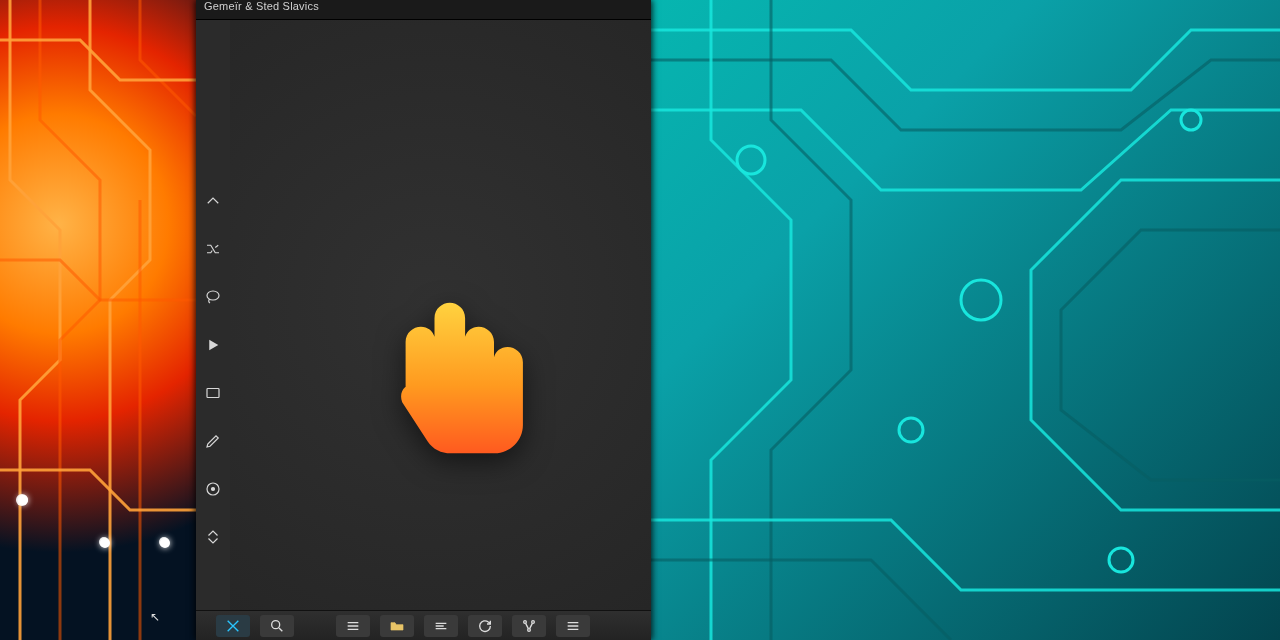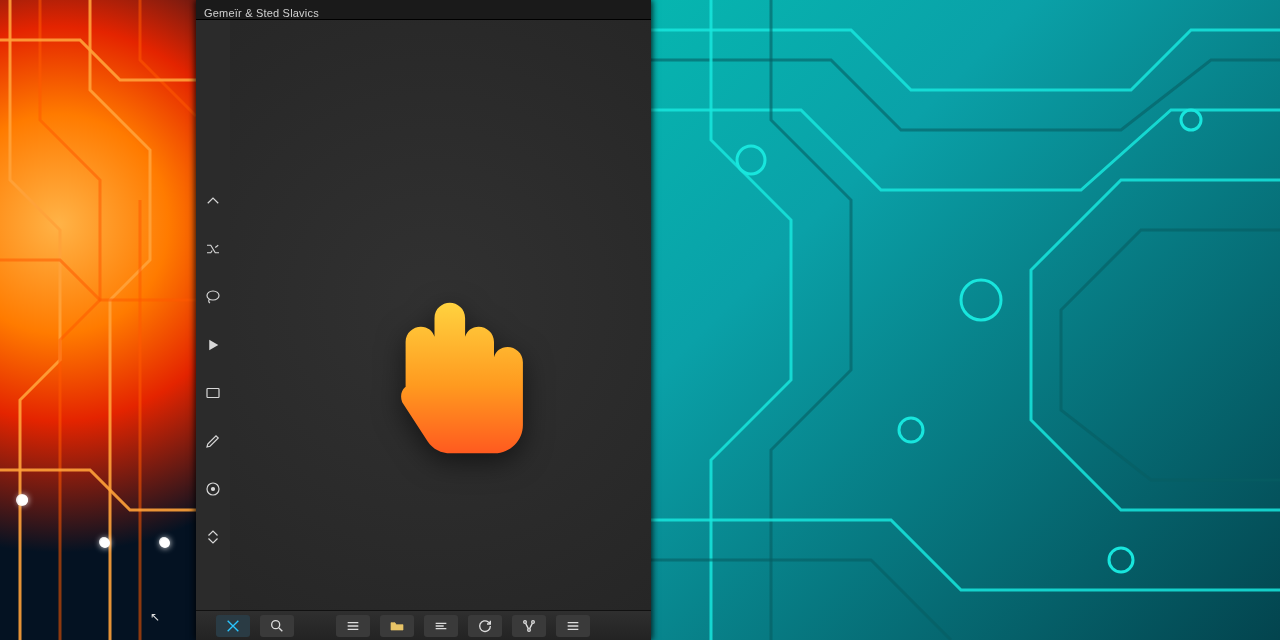--- a/index.html
+++ b/index.html
@@ -24,21 +24,21 @@
   .wall-right .trace.dk { stroke:#065e63; opacity:.6; }
   .wall-right .pad { fill:none; stroke:#18e6dd; stroke-width:3; }
 
   
   .app {
     position:absolute; left:196px; top:0; width:455px; height:640px;
     background:#2b2b2b;
     box-shadow:-2px 0 6px rgba(0,0,0,.6), 2px 0 6px rgba(0,0,0,.6);
   }
   .titlebar {
-    height:20px; background:#1a1a1a; display:flex; align-items:flex-end;
+    height:20px; background:#1a1a1a; display:flex; align-items:flex-start;
     padding:0 8px; color:#d0d0d0; font-size:11px; letter-spacing:.2px;
     border-bottom:1px solid #000;
   }
 
   
   .vtool {
     position:absolute; left:0; top:20px; bottom:30px; width:34px;
     display:flex; flex-direction:column; align-items:center; gap:26px;
     padding-top:170px;
   }

